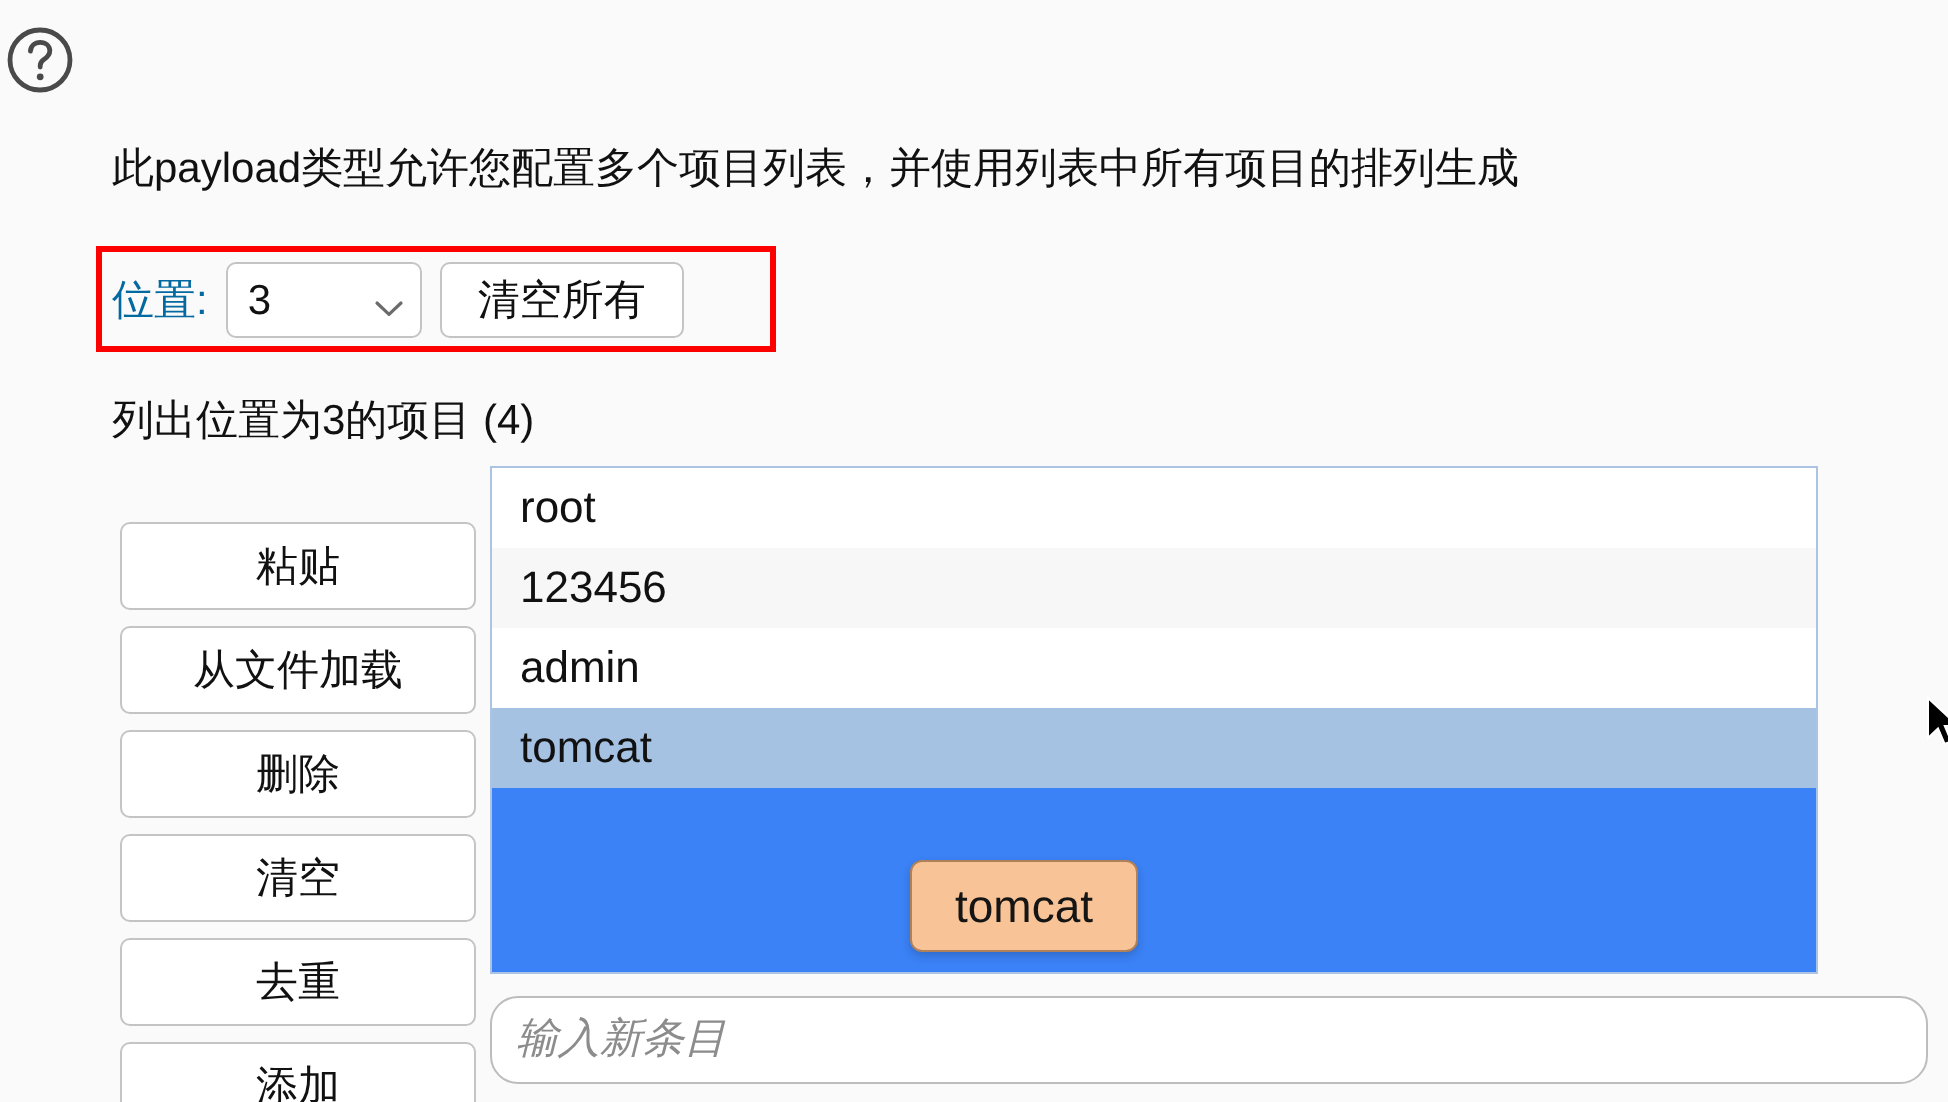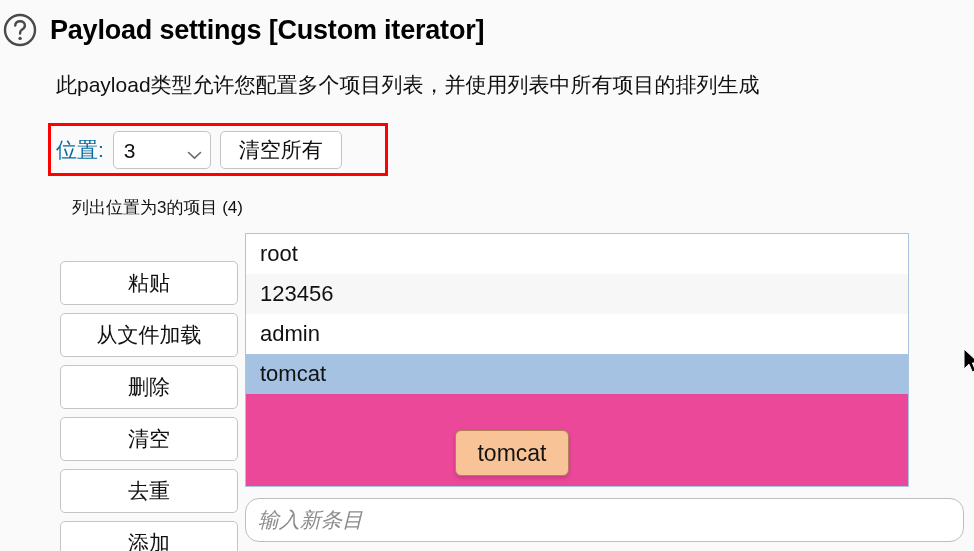--- a/index.html
+++ b/index.html
@@ -120,24 +120,23 @@
     width: 122px;
     height: 38px;
     text-align: center;
   }
 
   
   .list-caption {
     position: absolute;
     left: 56px;
     top: 196px;
-    font-size: 17px;
-    color: #111;
-    white-space: nowrap;
-    margin-left: 16px;
+    font-size: 21px;
+    color: #111;
+    white-space: nowrap;
   }
 
   
   .action-buttons {
     position: absolute;
     left: 60px;
     top: 234px;
     width: 178px;
     display: flex;
     flex-direction: column;
@@ -150,21 +149,21 @@
   }
 
   
   .list-panel {
     position: absolute;
     left: 245px;
     top: 233px;
     width: 664px;
     height: 254px;
     border: 1px solid #aac4e2;
-    background: #ec4899;
+    background: #3b82f6;
     overflow: hidden;
   }
   .list-item {
     height: 40px;
     display: flex;
     align-items: center;
     padding-left: 14px;
     font-size: 22px;
     color: #111;
     background: #ffffff;
@@ -228,21 +227,20 @@
 <body>
 
 <div class="header-row">
   <span class="help-icon">
     <svg width="36" height="36" viewBox="0 0 36 36" aria-hidden="true">
       <circle cx="18" cy="18" r="15" fill="none" stroke="#4a4a4a" stroke-width="2.4"></circle>
       <path d="M13.2 13.6c0.2-2.6 2.2-4.4 4.9-4.4 2.8 0 4.8 1.7 4.8 4.2 0 2.1-1.1 3.1-2.8 4.2-1.5 1-2 1.7-2 3.1v0.8" fill="none" stroke="#4a4a4a" stroke-width="2.4" stroke-linecap="round"></path>
       <circle cx="18.1" cy="26.4" r="1.7" fill="#4a4a4a"></circle>
     </svg>
   </span>
-  <span class="page-title">Payload settings [Custom iterator]</span>
 </div>
 
 <div class="description">此payload类型允许您配置多个项目列表，并使用列表中所有项目的排列生成</div>
 
 <div class="position-highlight"></div>
 <div class="position-row">
   <span class="position-label">位置:</span>
 
   <div class="position-select">
     <span class="val">3</span>

